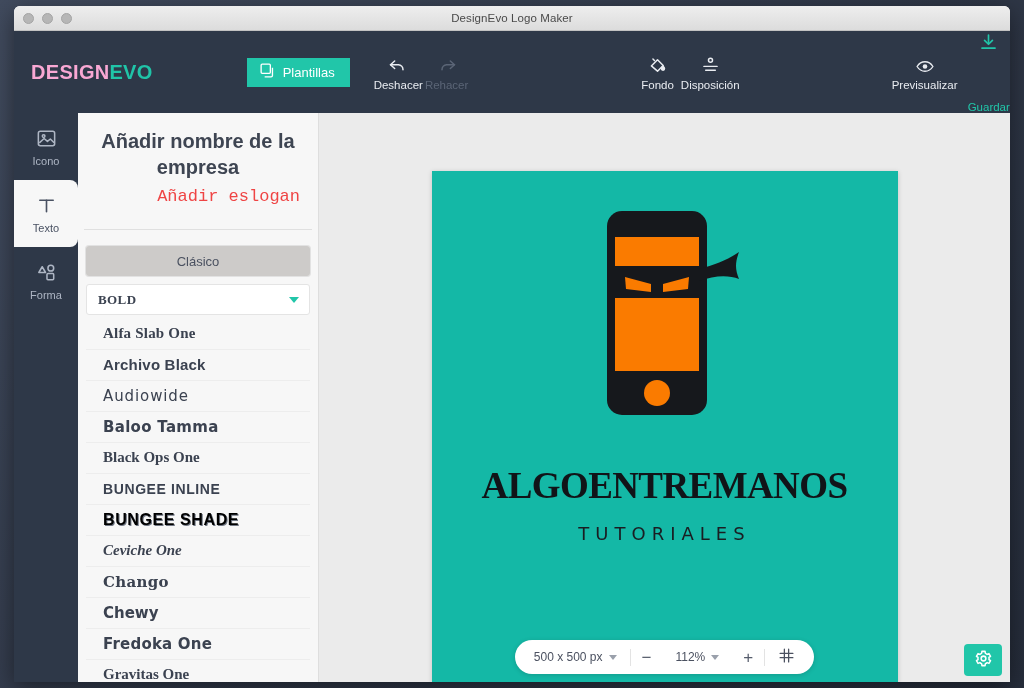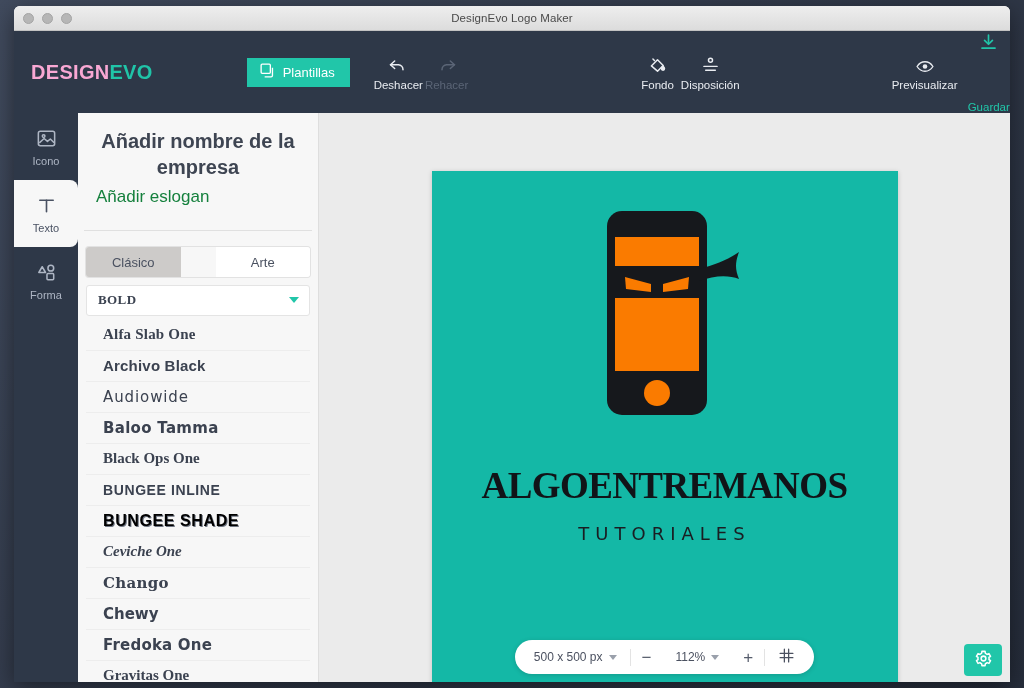--- a/index.html
+++ b/index.html
@@ -138,23 +138,23 @@
     z-index: 2;
   }
   #panel-head { padding: 16px 18px 0 18px; }
   #company-name {
     text-align: center;
     font-size: 20px; font-weight: bold;
     color: #3e4552; line-height: 1.28;
     cursor: pointer;
   }
   #slogan {
-    text-align: left;
-    font-family: Liberation Sans, sans-serif;
-    font-size: 17px; color: #15803d;
+    text-align: right;
+    font-family: Liberation Mono, monospace;
+    font-size: 17px; color: #ef4444;
     margin-top: 7px;
     cursor: pointer;
   }
   #panel-sep {
     height: 1px; background: #e0e0e0;
     margin: 23px 6px 0 6px;
   }
 
   #tabs {
     display: flex; margin: 16px 8px 0 8px;
@@ -435,21 +435,20 @@
 
       <div id="panel">
         <div id="panel-head">
           <div id="company-name">Añadir nombre de la empresa</div>
           <div id="slogan">Añadir eslogan</div>
         </div>
         <div id="panel-sep"></div>
 
         <div id="tabs">
           <div class="tab active">Clásico</div>
-          <div class="tab">Arte</div>
         </div>
 
         <div id="font-select">
           <span class="val">BOLD</span>
           <span id="caret"></span>
         </div>
 
         <div id="font-list">
           <div class="font-row f-slab">Alfa Slab One</div>
           <div class="font-row f-black">Archivo Black</div>

